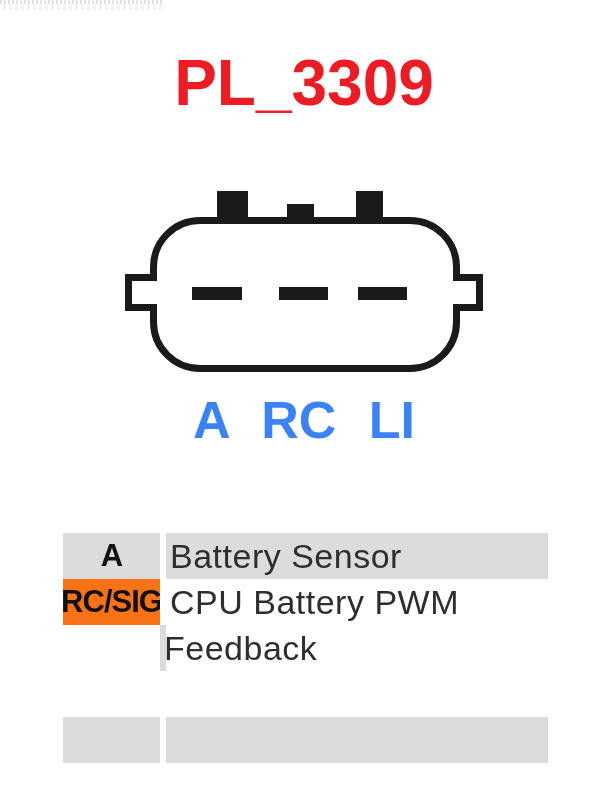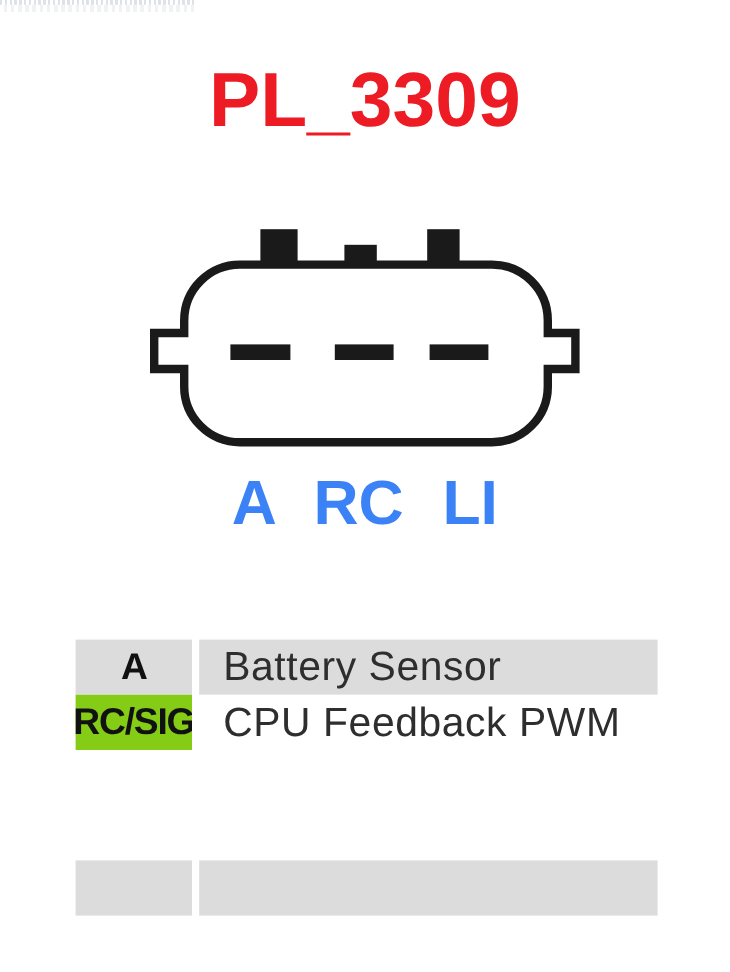--- a/index.html
+++ b/index.html
@@ -56,21 +56,21 @@
   .cell-pin {
     background: #dcdcdc;
     justify-content: center;
     font-weight: 700; font-size: 31px; letter-spacing: -1px;
     color: #111111;
     white-space: nowrap;
   }
   .cell-gap { background: #ffffff; }
   .cell-desc {
     background: #dcdcdc;
-    padding-left: 20px;
+    padding-left: 4px;
     font-size: 34px; font-weight: 400; letter-spacing: 0.5px;
     color: #2e2e2e;
     white-space: nowrap;
   }
   .empty-row .cell-pin, .empty-row .cell-desc { background: #dcdcdc; }
 </style>
 </head>
 <body>
 
 <div class="artifact"></div>
@@ -95,24 +95,25 @@
 
 <div class="pin-labels">
   <div>A RC LI</div>
 </div>
 
 <div class="pin-table">
   <div class="cell cell-pin">A</div>
   <div class="cell cell-gap"></div>
   <div class="cell cell-desc">Battery Sensor</div>
 
-  <div class="cell cell-pin row-white" style="background:#84cc16">RC/SIG</div>
+  <div class="cell cell-pin row-white" style="background:#f97316">RC/SIG</div>
   <div class="cell cell-gap"></div>
-  <div class="cell cell-desc row-white" style="background:#ffffff">CPU Feedback PWM</div>
+  <div class="cell cell-desc row-white" style="background:#ffffff">CPU Battery PWM</div>
 
   <div class="cell cell-gap"></div>
+  <div class="cell cell-desc">Feedback</div>
 </div>
 
 <div class="empty-row">
   <div class="cell cell-pin"></div>
   <div class="cell cell-gap"></div>
   <div class="cell cell-desc"></div>
 </div>
 
 </body></html>

